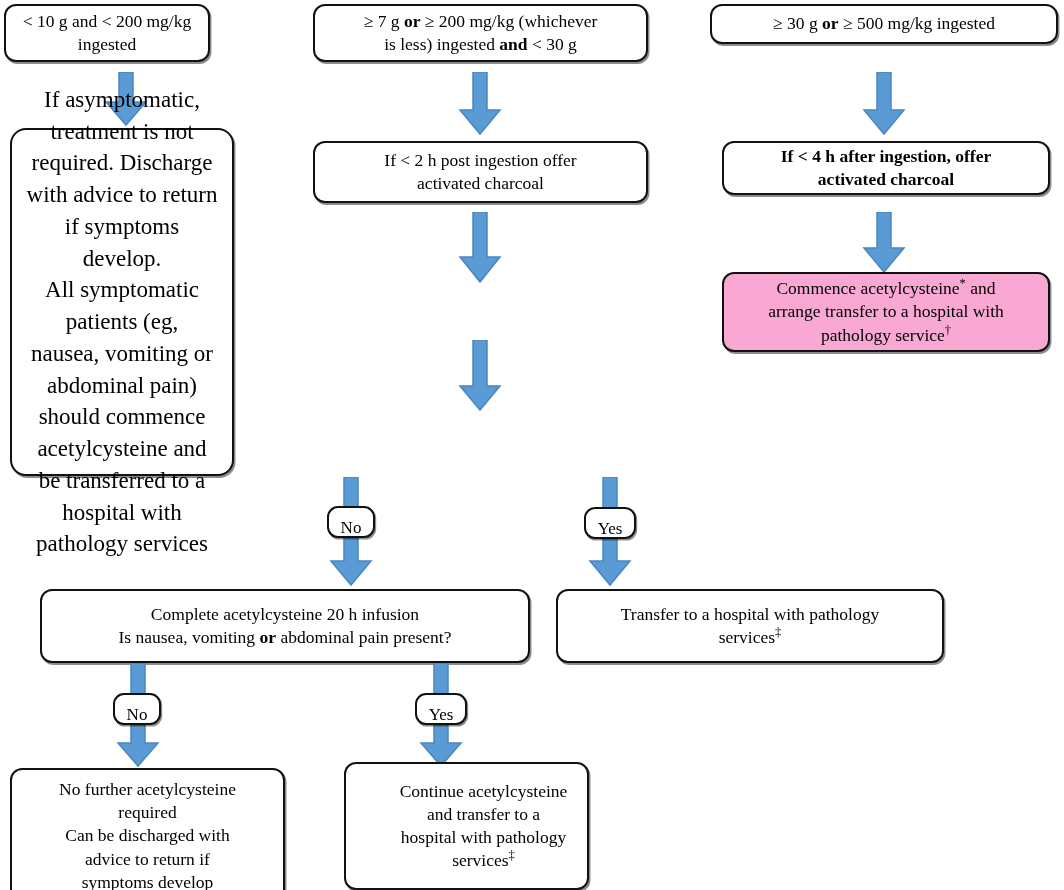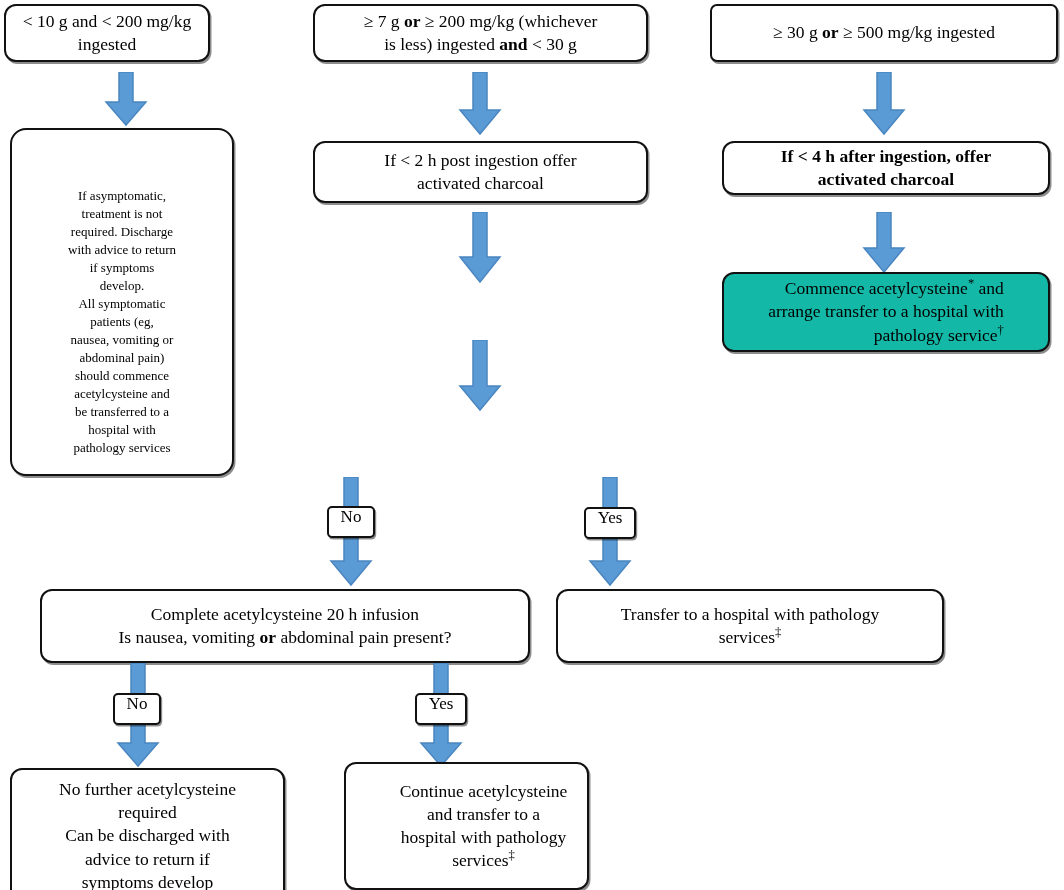--- a/index.html
+++ b/index.html
@@ -33,45 +33,44 @@
     line-height: 1.32;
     font-size: 17.5px;
     padding: 4px 10px;
     box-shadow: 1.5px 2px 0 rgba(0,0,0,0.45);
   }
   .node .txt {
     display: block;
     white-space: pre-line;
   }
   .node.orange {
-    background: #14b8a6;
-    text-align: right;
+    background: #f9a8d4;
   }
   .node.tall {
     border-radius: 16px;
   }
 
   
   .arrow {
     position: absolute;
     display: block;
   }
   .arrow svg { display: block; }
 
   
   .pill {
     position: absolute;
     box-sizing: border-box;
     border: 2.5px solid #111111;
-    border-radius: 5px;
+    border-radius: 11px;
     background: #ffffff;
     font-size: 17px;
     line-height: 1;
     display: flex;
-    align-items: flex-start;
+    align-items: flex-end;
     justify-content: center;
     z-index: 5;
     box-shadow: 1.2px 1.6px 0 rgba(0,0,0,0.45);
   }
 
   b { font-weight: 700; }
   sup {
     font-size: 0.72em;
     vertical-align: super;
     line-height: 0;
@@ -85,21 +84,21 @@
   <div class="node" style="left:4px; top:4px; width:206px; height:58px;">
     <span class="txt">&lt; 10 g and &lt; 200 mg/kg
 ingested</span>
   </div>
 
   <div class="node" style="left:313px; top:4px; width:335px; height:58px;">
     <span class="txt"><span>≥ 7 g </span><b>or</b><span> ≥ 200 mg/kg (whichever
 is less) ingested </span><b>and</b><span> &lt; 30 g</span></span>
   </div>
 
-  <div class="node" style="left:710px; top:4px; width:348px; height:58px;border-radius:7px;">
+  <div class="node" style="left:710px; top:4px; width:348px; height:40px;">
     <span class="txt"><span>≥ 30 g </span><b>or</b><span> ≥ 500 mg/kg ingested</span></span>
   </div>
 
   <div class="arrow" style="left:104px; top:72px;">
     <svg width="44" height="55" viewBox="0 0 44 55">
       <polygon points="15,0 29,0 29,30 42,30 22,53 2,30 15,30" fill="#5B9BD5" stroke="#4A86C0" stroke-width="1.5"></polygon>
     </svg>
   </div>
 
   <div class="arrow" style="left:458px; top:72px;">
@@ -108,21 +107,21 @@
     </svg>
   </div>
 
   <div class="arrow" style="left:862px; top:72px;">
     <svg width="44" height="64" viewBox="0 0 44 64">
       <polygon points="15,0 29,0 29,38 42,38 22,62 2,38 15,38" fill="#5B9BD5" stroke="#4A86C0" stroke-width="1.5"></polygon>
     </svg>
   </div>
 
   <div class="node tall" style="left:10px; top:128px; width:224px; height:348px; padding:6px 12px;">
-    <span class="txt" style="font-size:13px; line-height:1.38;margin-top:40px;"><span>If asymptomatic,</span>
+    <span class="txt" style="font-size:23px; line-height:1.38;margin-top:40px;"><span>If asymptomatic,</span>
 <span>treatment is not</span>
 <span>required. Discharge</span>
 <span>with advice to return</span>
 <span>if symptoms</span>
 <span>develop.</span>
 <span>All symptomatic</span>
 <span>patients (eg,</span>
 <span>nausea, vomiting or</span>
 <span>abdominal pain)</span>
 <span>should commence</span>

